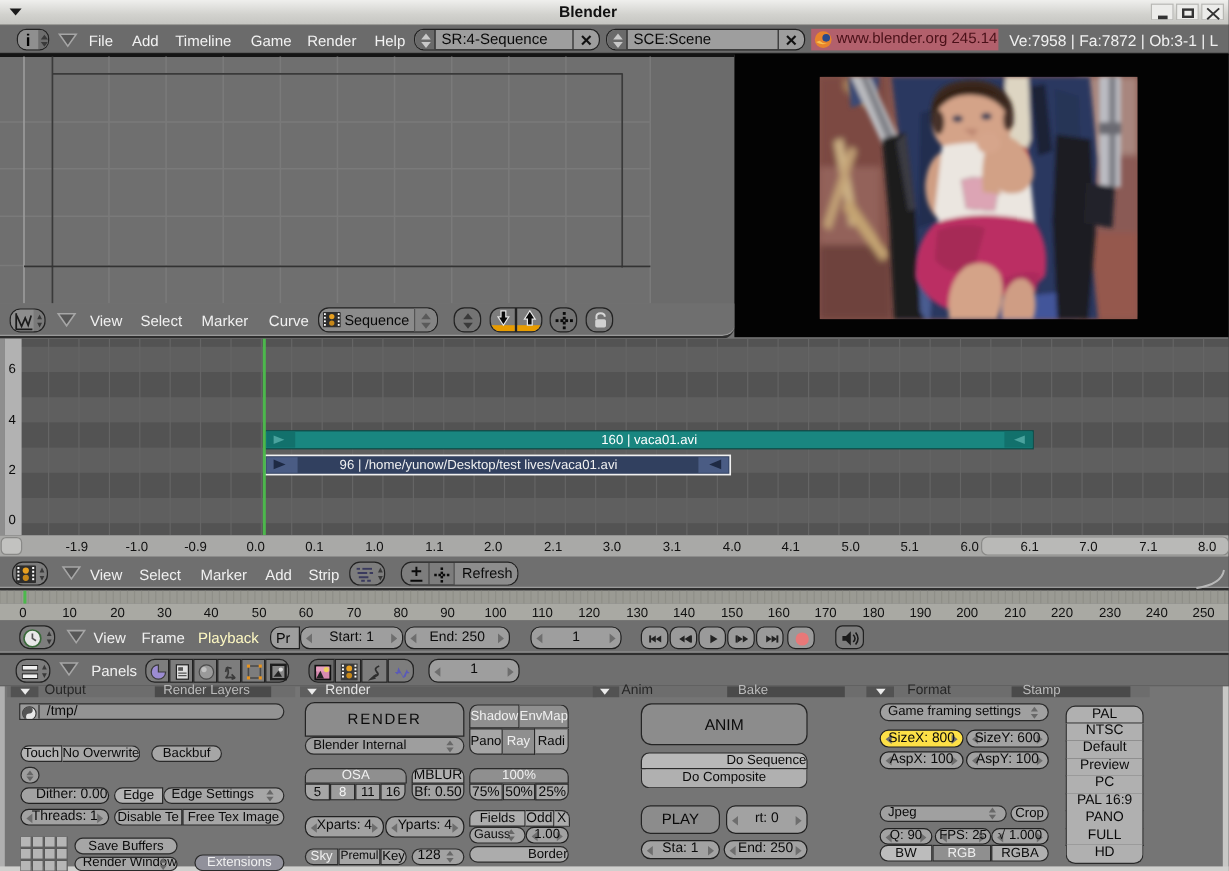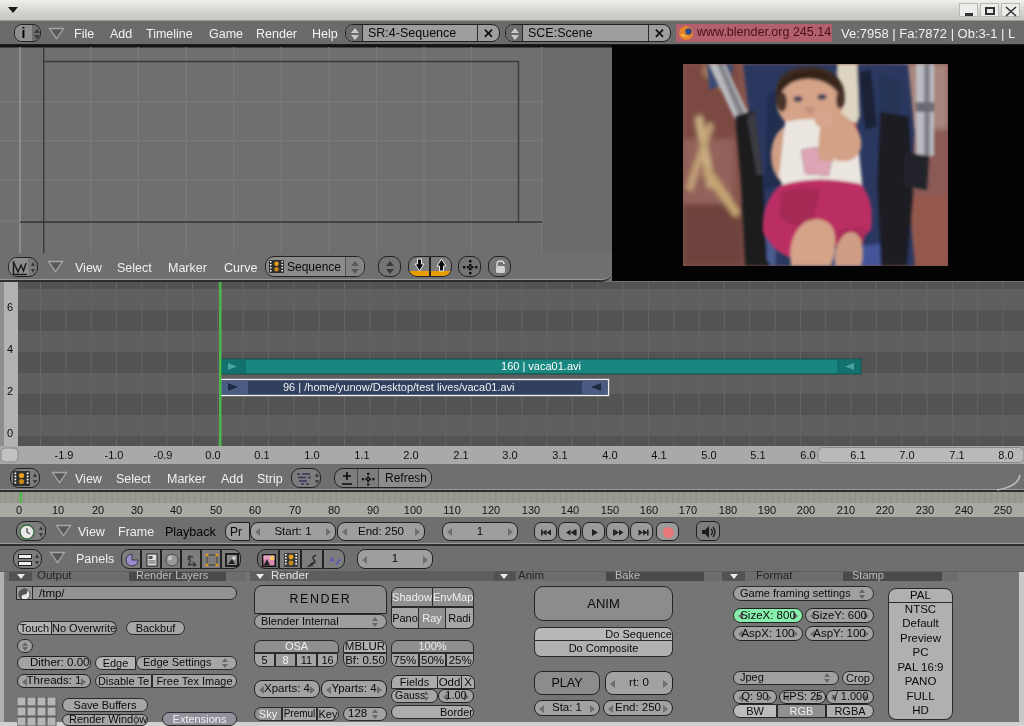--- a/index.html
+++ b/index.html
@@ -4,20 +4,21 @@
 html,body{width:1024px;height:726px;overflow:hidden;background:#000;
  font-family:"Liberation Sans",sans-serif;}
 .ab{position:absolute}
 .page{position:relative;width:1024px;height:726px;background:#747474}
 .tri{width:0;height:0}
 </style>
 </head><body>
 <div class="page">
 <div class="ab" style="left:0;top:0;width:1024px;height:21px;background:linear-gradient(#efefed,#d2d2ce 60%,#c6c6c2);border-bottom:1px solid #9a9a96;"></div>
 <div class="ab tri" style="left:8px;top:7px;border-left:5px solid transparent;border-right:5px solid transparent;border-top:6px solid #1a1a1a;"></div>
+<div class="ab" style="left:0px;top:2px;font-size:13px;color:#111;font-weight:700;white-space:nowrap;width:980px;text-align:center;"><b>Blender</b></div>
 <div class="ab" style="left:959px;top:3px;width:19px;height:14px;background:#ececea;border:1px solid #b8b8b4;">
       <div class="ab" style="left:5px;top:9px;width:8px;height:3px;background:#333"></div>
     </div>
 <div class="ab" style="left:980px;top:3px;width:19px;height:14px;background:#ececea;border:1px solid #b8b8b4;">
       <div class="ab" style="left:4px;top:3px;width:10px;height:8px;border:2px solid #333"></div>
     </div>
 <div class="ab" style="left:1001px;top:3px;width:19px;height:14px;background:#ececea;border:1px solid #b8b8b4;">
       <svg class="ab" style="left:3px;top:2px" width="12" height="11">
         <path d="M1 1 L11 10 M11 1 L1 10" stroke="#333" stroke-width="1.6"></path>
       </svg>
@@ -614,21 +615,21 @@
         <path d="M8 4 L8 8 L11 10" stroke="#555" stroke-width="1.4" fill="none"></path>
       </svg>
       <div class="ab tri" style="left:22px;top:4px;border-left:2.5px solid transparent;border-right:2.5px solid transparent;border-bottom:4px solid #3a3a3a"></div>
       <div class="ab tri" style="left:22px;top:11px;border-left:2.5px solid transparent;border-right:2.5px solid transparent;border-top:4px solid #3a3a3a"></div>
     </div>
 <svg class="ab" style="left:55px;top:524px" width="17" height="13">
       <path d="M1.5 1.5 L15.5 1.5 L8.5 11.5 Z" fill="#575757" stroke="#a6a6a6" stroke-width="1.3"></path>
     </svg>
 <div class="ab" style="left:78px;top:525px;font-size:12.5px;color:#f0f0f0;font-weight:400;white-space:nowrap;">View</div>
 <div class="ab" style="left:118px;top:525px;font-size:12.5px;color:#f0f0f0;font-weight:400;white-space:nowrap;">Frame</div>
-<div class="ab" style="left:165px;top:525px;font-size:12.5px;color:#000000;font-weight:400;white-space:nowrap;">Playback</div>
+<div class="ab" style="left:165px;top:525px;font-size:12.5px;color:#fef9c3;font-weight:400;white-space:nowrap;">Playback</div>
 <div class="ab" style="left:225px;top:522px;width:25px;height:19px;border:1px solid #202020;border-radius:8px 0 0 8px;background:#9e9e9e;">
       <div class="ab" style="left:4px;top:2px;font-size:12px;color:#0a0a0a">Pr</div>
     </div>
 <div class="ab" style="left:250px;top:522px;width:86px;height:19px;border:1px solid #202020;border-radius:8px;background:#9e9e9e;overflow:hidden;">
       <div class="ab tri" style="left:4px;top:5px;border-top:4px solid transparent;border-bottom:4px solid transparent;border-right:5px solid #6e6e6e"></div>
       <div class="ab tri" style="right:4px;top:5px;border-top:4px solid transparent;border-bottom:4px solid transparent;border-left:5px solid #6e6e6e"></div>
       <div class="ab" style="left:0;top:2px;width:100%;text-align:center;font-size:11.5px;color:#0a0a0a;white-space:nowrap">Start: 1</div>
     </div>
 <div class="ab" style="left:337px;top:522px;width:88px;height:19px;border:1px solid #202020;border-radius:8px;background:#9e9e9e;overflow:hidden;">
       <div class="ab tri" style="left:4px;top:5px;border-top:4px solid transparent;border-bottom:4px solid transparent;border-right:5px solid #6e6e6e"></div>
@@ -922,21 +923,21 @@
 <div class="ab" style="left:603px;top:700px;width:70px;height:16px;border:1px solid #202020;border-radius:8px;background:#a2a2a2;overflow:hidden;">
       <div class="ab tri" style="left:4px;top:4px;border-top:4px solid transparent;border-bottom:4px solid transparent;border-right:5px solid #6e6e6e"></div>
       <div class="ab tri" style="right:4px;top:4px;border-top:4px solid transparent;border-bottom:4px solid transparent;border-left:5px solid #6e6e6e"></div>
       <div class="ab" style="left:0;top:0px;width:100%;text-align:center;font-size:11.5px;color:#0a0a0a;white-space:nowrap">End: 250</div>
     </div>
 <div class="ab" style="left:733px;top:586px;width:141px;height:15px;background:#a0a0a0;border:1px solid #2a2a2a;border-radius:8px;overflow:hidden;">
       <div class="ab" style="left:6px;top:0px;font-size:11px;color:#0a0a0a;white-space:nowrap">Game framing settings</div>
       <div class="ab tri" style="right:8px;top:2px;border-left:3.5px solid transparent;border-right:3.5px solid transparent;border-bottom:4.5px solid #686868"></div>
       <div class="ab tri" style="right:8px;top:8px;border-left:3.5px solid transparent;border-right:3.5px solid transparent;border-top:4.5px solid #686868"></div>
     </div>
-<div class="ab" style="left:733px;top:608px;width:70px;height:15px;border:1px solid #202020;border-radius:8px;background:#86efac;overflow:hidden;">
+<div class="ab" style="left:733px;top:608px;width:70px;height:15px;border:1px solid #202020;border-radius:8px;background:#fde047;overflow:hidden;">
       <div class="ab tri" style="left:4px;top:3px;border-top:4px solid transparent;border-bottom:4px solid transparent;border-right:5px solid #6e6e6e"></div>
       <div class="ab tri" style="right:4px;top:3px;border-top:4px solid transparent;border-bottom:4px solid transparent;border-left:5px solid #6e6e6e"></div>
       <div class="ab" style="left:0;top:0px;width:100%;text-align:center;font-size:11.5px;color:#0a0a0a;white-space:nowrap">SizeX: 800</div>
     </div>
 <div class="ab" style="left:805px;top:608px;width:69px;height:15px;border:1px solid #202020;border-radius:8px;background:#a2a2a2;overflow:hidden;">
       <div class="ab tri" style="left:4px;top:3px;border-top:4px solid transparent;border-bottom:4px solid transparent;border-right:5px solid #6e6e6e"></div>
       <div class="ab tri" style="right:4px;top:3px;border-top:4px solid transparent;border-bottom:4px solid transparent;border-left:5px solid #6e6e6e"></div>
       <div class="ab" style="left:0;top:0px;width:100%;text-align:center;font-size:11.5px;color:#0a0a0a;white-space:nowrap">SizeY: 600</div>
     </div>
 <div class="ab" style="left:733px;top:626px;width:70px;height:15px;border:1px solid #202020;border-radius:8px;background:#a2a2a2;overflow:hidden;">

